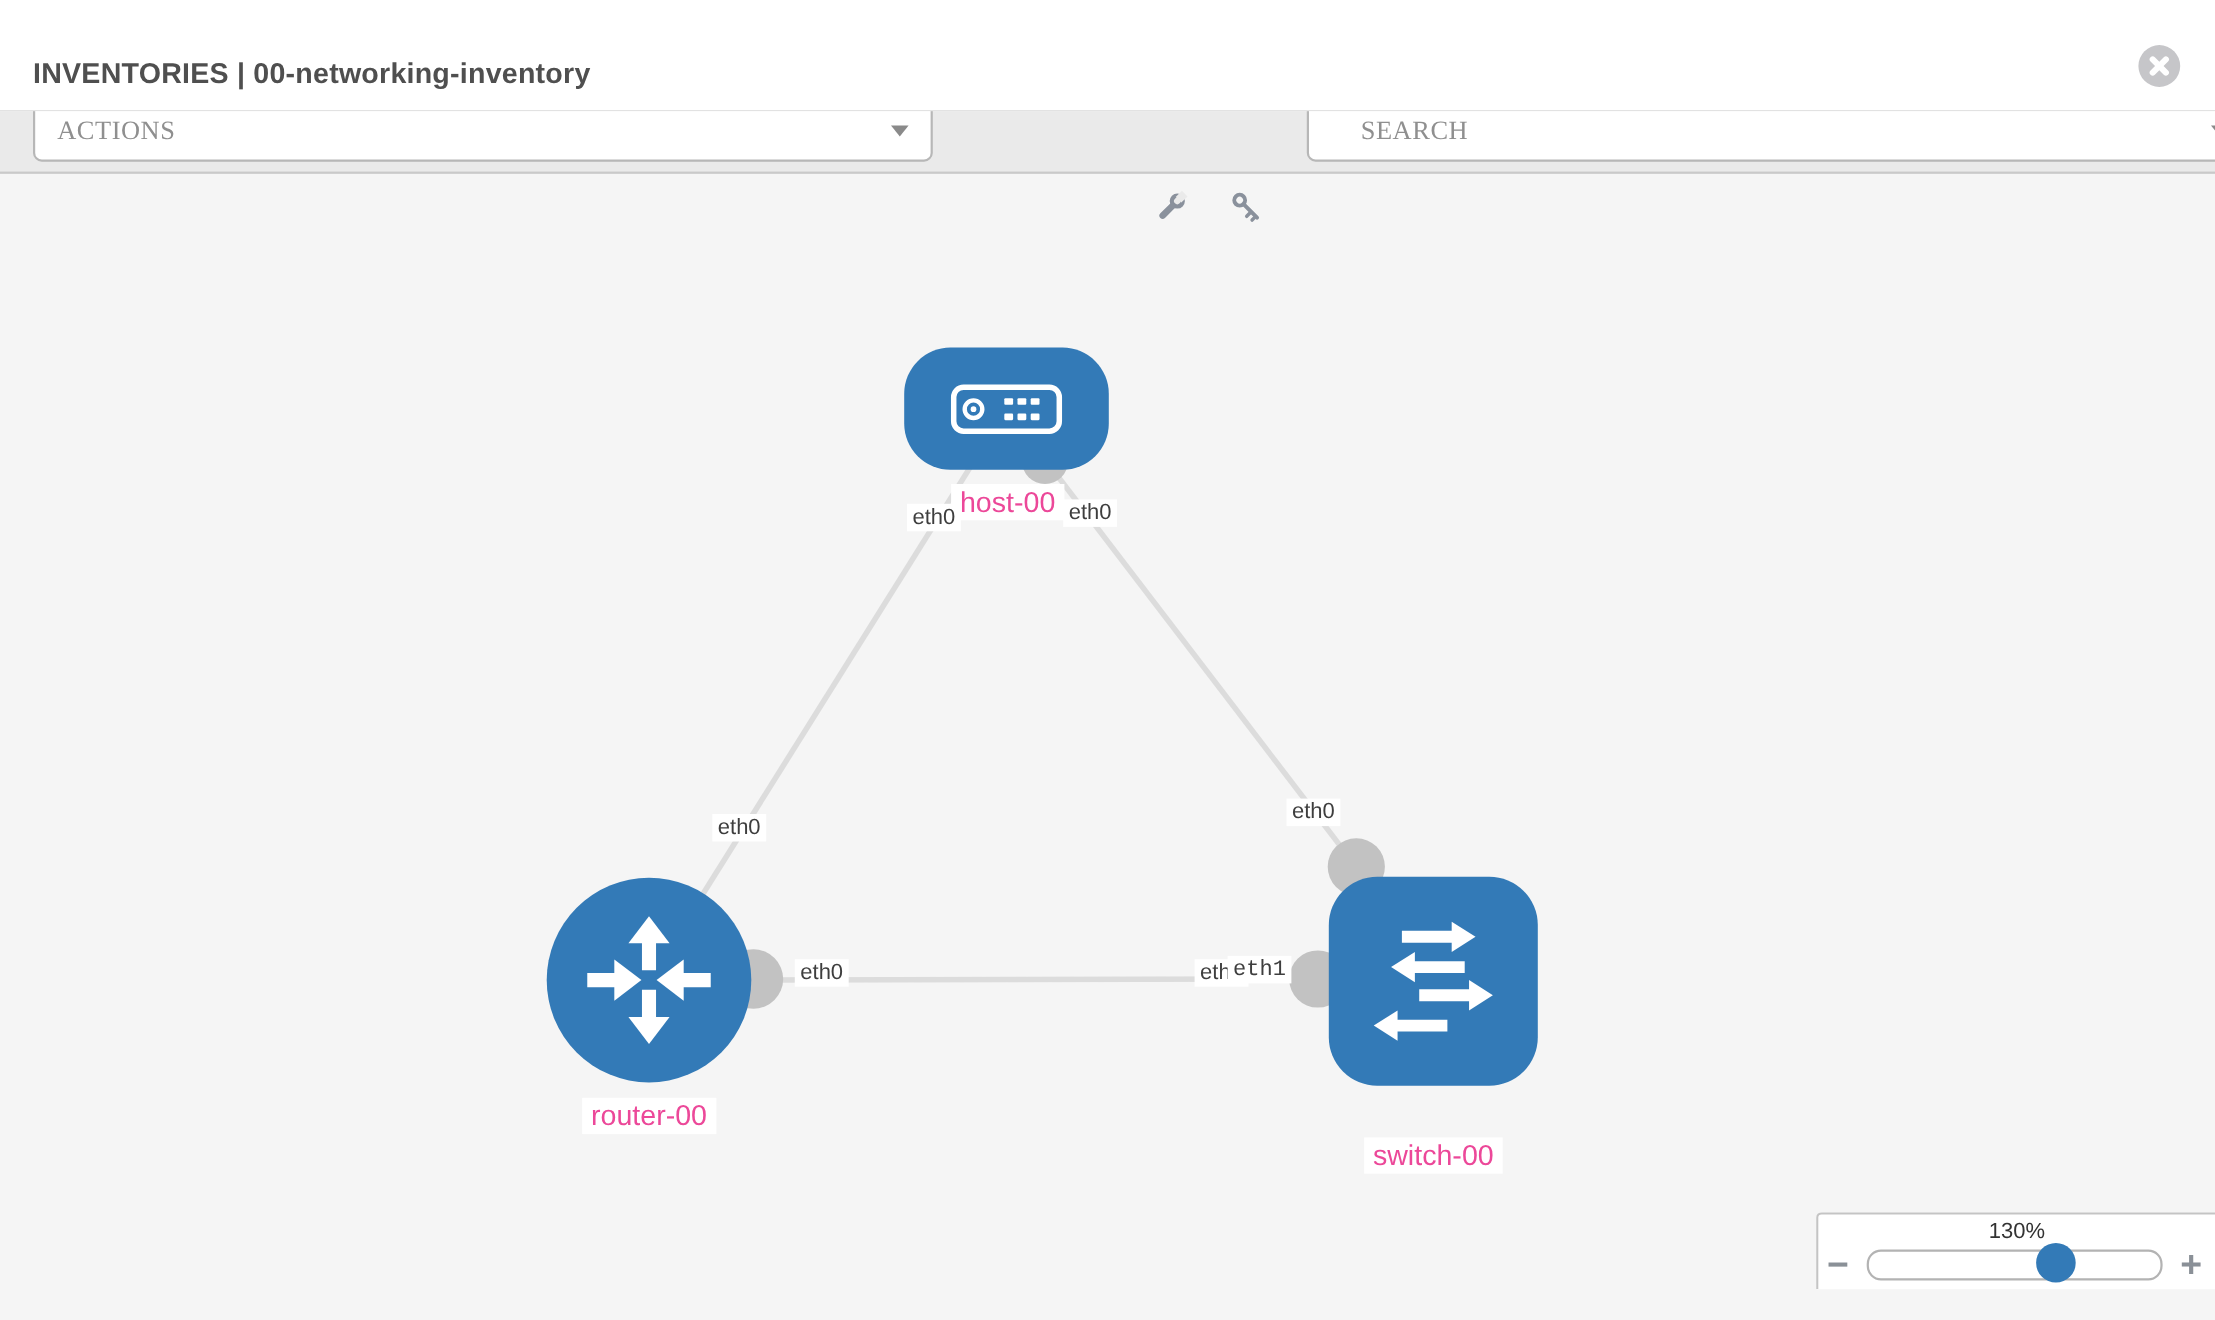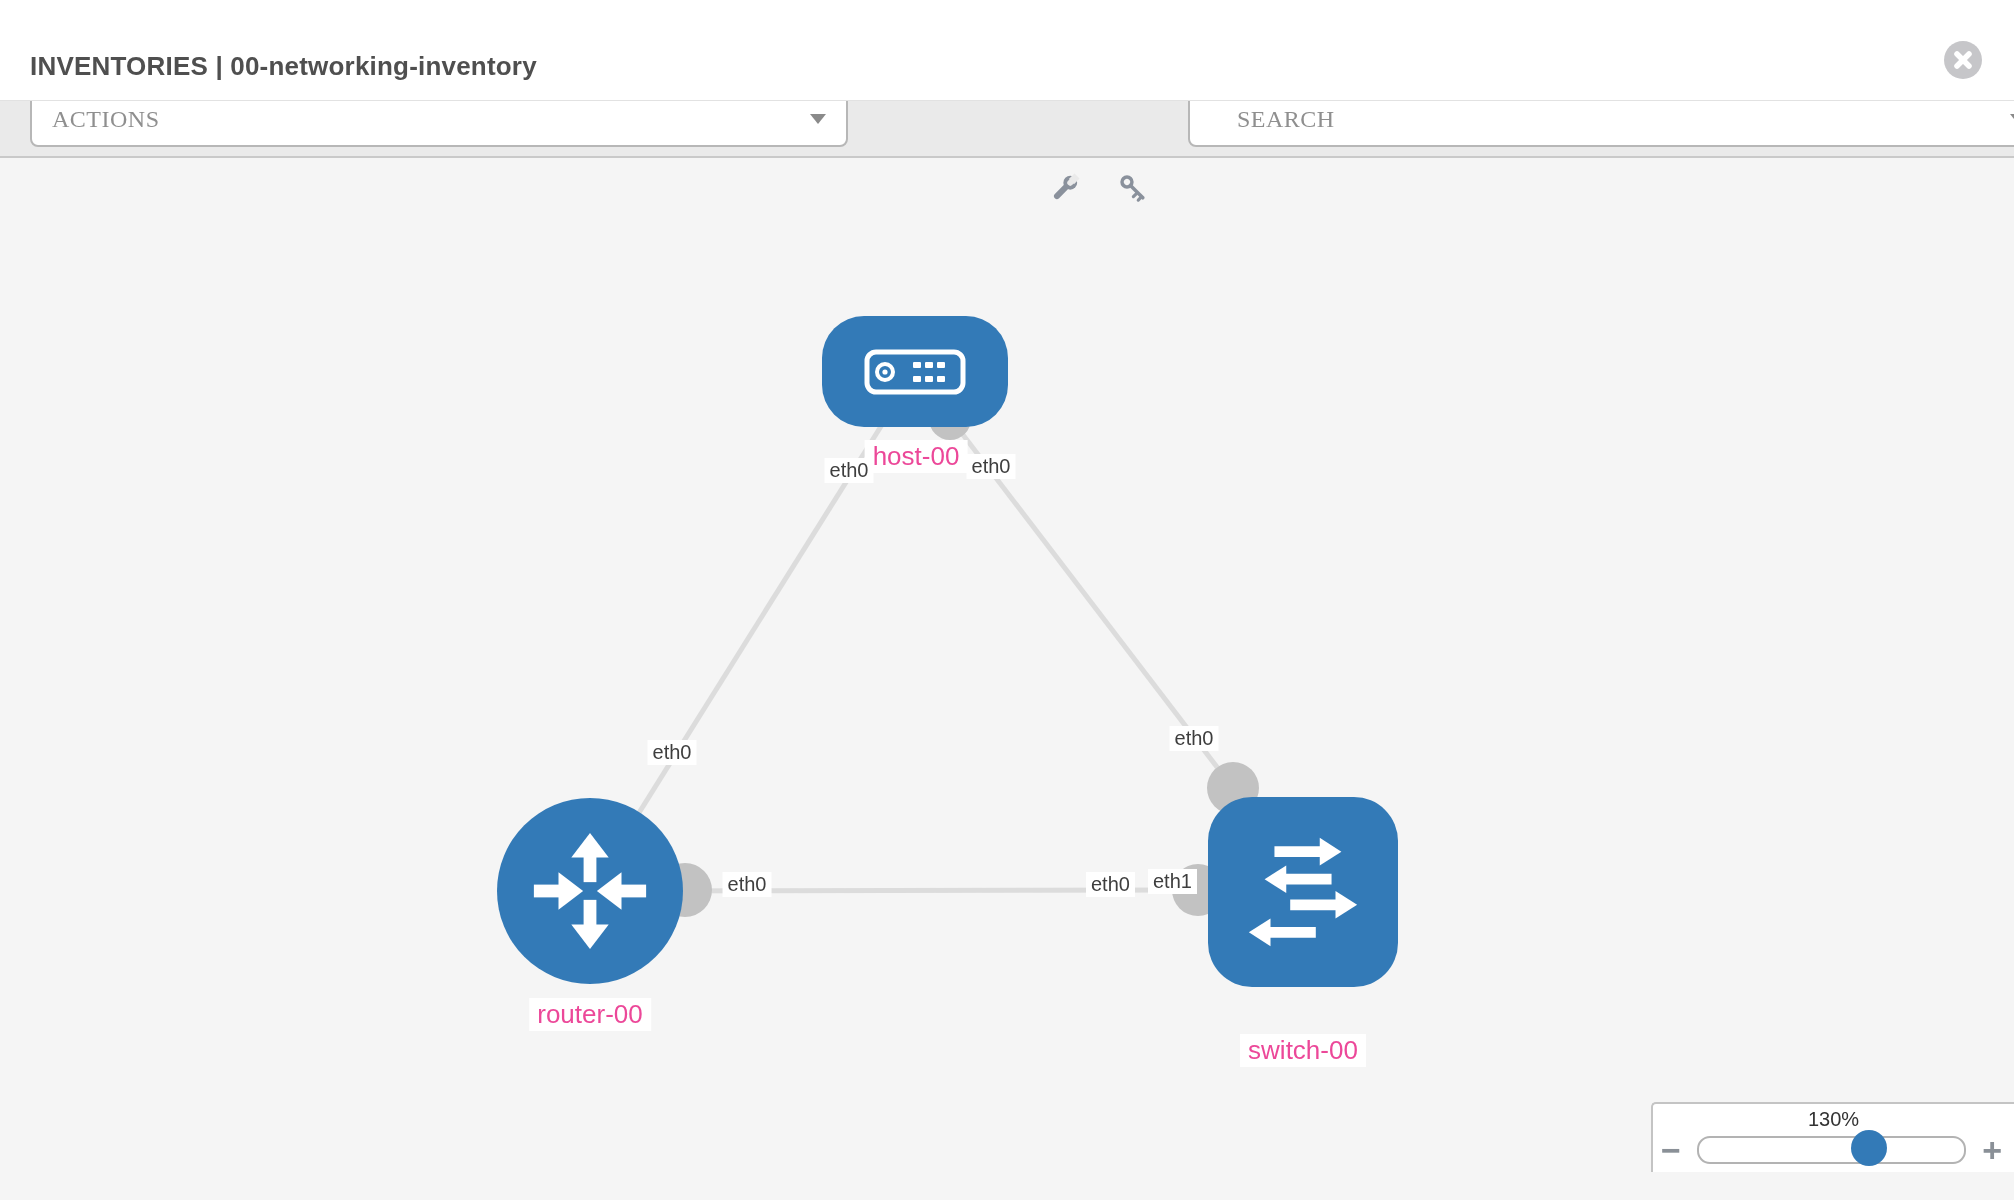--- a/index.html
+++ b/index.html
@@ -62,21 +62,21 @@
     position:absolute;background:#ffffff;color:#3e3e3e;font-size:20px;
     padding:1px 5px;white-space:nowrap;text-align:center;
   }
   .ctr{transform:translateX(-50%);}
   .if-host-left{left:849px;top:458px;}
   .if-host-right{left:991px;top:454px;}
   .if-router-top{left:672px;top:740px;}
   .if-switch-top{left:1194px;top:726px;}
   .if-router-right{left:747px;top:872px;}
   .if-switch-back{left:1086px;top:872px;z-index:3;}
-  .if-switch-front{left:1148px;top:869px;z-index:4;}
+  .if-switch-front{left:1116px;top:869px;z-index:4;font-family:Liberation Mono, monospace;}
   
   .zoom-panel{
     position:absolute;left:1651px;top:1102px;width:363px;height:70px;background:#ffffff;
     border:2px solid #c4c4c4;border-right:none;border-bottom:none;border-top-left-radius:5px;
     box-sizing:border-box;
   }
   .zoom-level{margin-top:4px;text-align:center;font-size:20px;color:#333333;}
   .zoom-row{display:flex;align-items:center;padding:4px 10px 0 6px;}
   .zoom-btn{
     font-size:34px;font-weight:700;color:#8a9097;line-height:30px;cursor:pointer;

